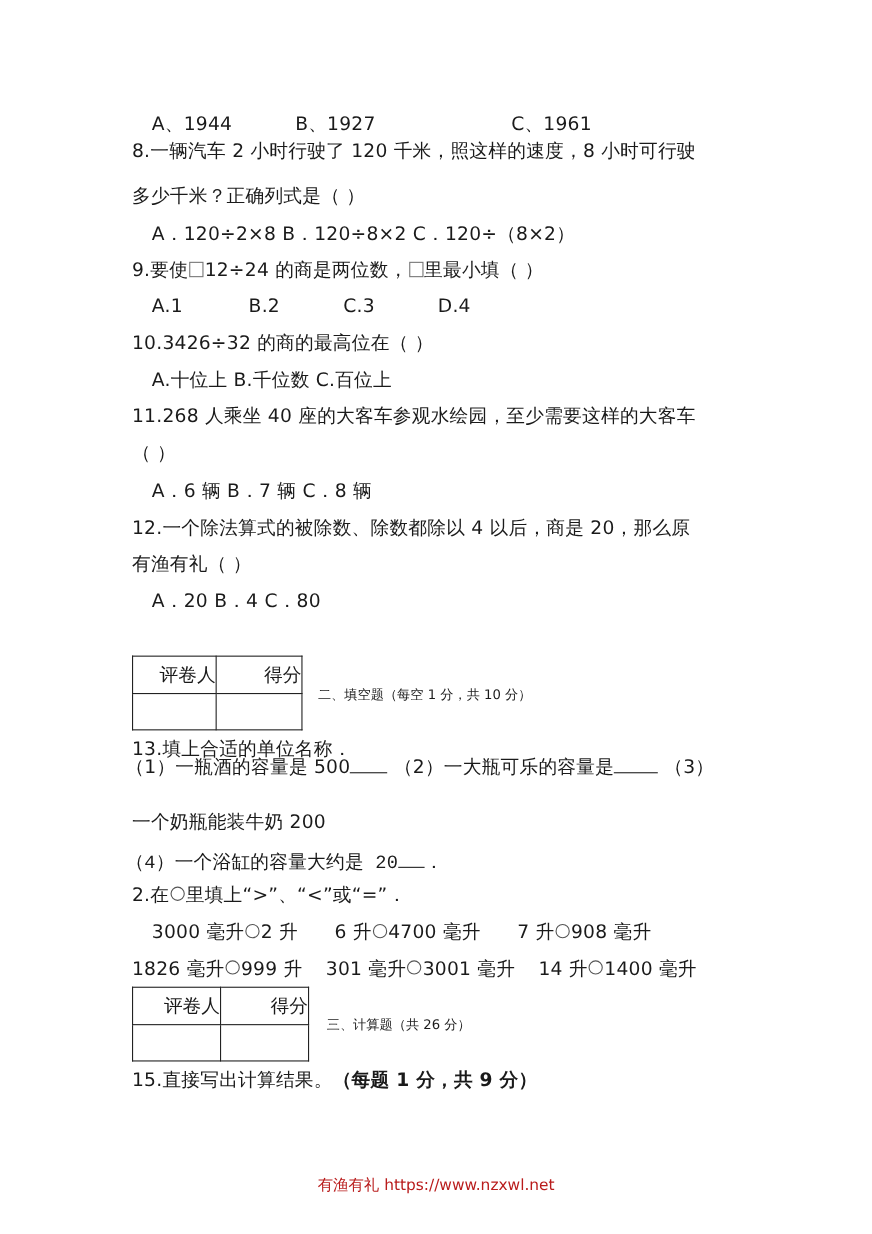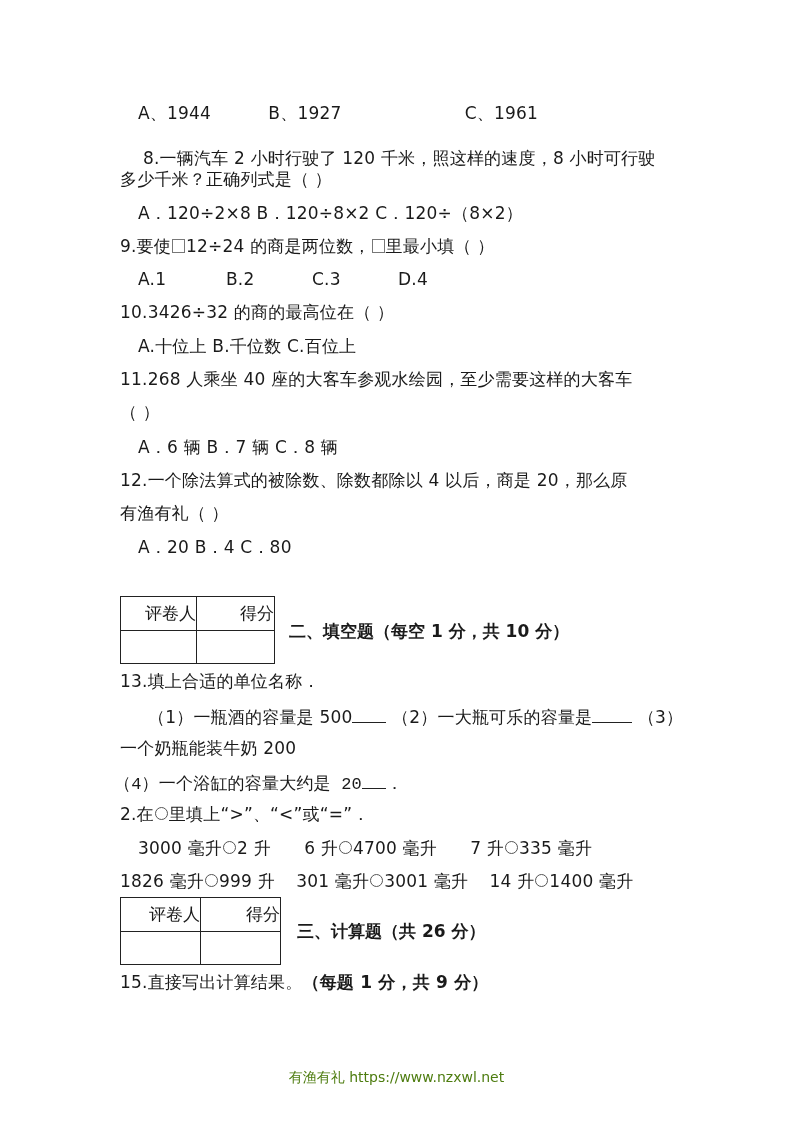--- a/index.html
+++ b/index.html
@@ -4,37 +4,37 @@
 <style>
   html, body { margin: 0; padding: 0; background: #ffffff; }
   body { width: 793px; height: 1122px; position: relative; overflow: hidden;
          font-family: "DejaVu Sans", "Liberation Sans", sans-serif; color: #1a1a1a; }
   .line { position: absolute; left: 120px; font-size: 17px; line-height: 22px; white-space: nowrap; letter-spacing: 0.2px; }
   .ind { left: 138px; }
   .sp { display: inline-block; }
   .blank { display: inline-block; border-bottom: 1px solid #222; height: 18px; vertical-align: baseline; }
   table.score { position: absolute; border-collapse: collapse; font-size: 17px; }
   table.score td { border: 1px solid #222; text-align: right; padding: 0; }
-  .sec-title { position: absolute; font-size: 17px; font-weight: bold; line-height: 22px; white-space: nowrap; }
-  .footer { position: absolute; left: 0; width: 793px; top: 1069px; text-align: center; font-size: 14px; color: #4d7c0f; }
+  .sec-title { position: absolute; font-size: 12px; font-weight: normal; line-height: 22px; white-space: nowrap; }
+  .footer { position: absolute; left: 0; width: 793px; top: 1069px; text-align: center; font-size: 14px; color: #b91c1c; }
   .box { display: inline-block; width: 11px; height: 12px; border: 1px solid #777; vertical-align: -1px; margin: 0 1px; }
   .circ { display: inline-block; width: 11px; height: 11px; border: 1px solid #555; border-radius: 50%; vertical-align: 0px; margin: 0 1px; }
 </style>
 </head>
 <body>
 
 <div class="line ind" style="top:102px;">
   <span>A、1944</span>
   <span class="sp" style="width:46px"></span>
   <span>B、1927</span>
   <span class="sp" style="width:112px"></span>
   <span>C、1961</span>
 </div>
 
-<div class="line" style="top:147px;margin-left:23px;">8.一辆汽车 2 小时行驶了 120 千米，照这样的速度，8 小时可行驶</div>
+<div class="line" style="top:127px;">8.一辆汽车 2 小时行驶了 120 千米，照这样的速度，8 小时可行驶</div>
 <div class="line" style="top:168px;">多少千米？正确列式是（   ）</div>
 <div class="line ind" style="top:202px;">A．120÷2×8   B．120÷8×2   C．120÷（8×2）</div>
 
 <div class="line" style="top:235px;">
   <span>9.要使</span><span class="box"></span><span>12÷24 的商是两位数，</span><span class="box"></span><span>里最小填（        ）</span>
 </div>
 <div class="line ind" style="top:268px;">
   <span class="sp" style="width:88px">A.1</span><span class="sp" style="width:86px">B.2</span><span class="sp" style="width:86px">C.3</span><span>D.4</span>
 </div>
 
@@ -57,39 +57,39 @@
   </tr>
   <tr style="height:33px;">
     <td></td>
     <td></td>
   </tr>
 </tbody>
   </table>
 <div class="sec-title" style="left:289px; top:620px;">二、填空题（每空 1 分，共 10 分）</div>
 
 <div class="line" style="top:670px;">13.填上合适的单位名称．</div>
-<div class="line" style="top:704px; left:114px;margin-left:34px;">
+<div class="line" style="top:684px; left:114px;">
   <span>（1）一瓶酒的容量是 500</span><span class="blank" style="width:34px;"></span>
   <span>（2）一大瓶可乐的容量是</span><span class="blank" style="width:40px;"></span>
   <span>（3）</span>
 </div>
 <div class="line" style="top:737px;">一个奶瓶能装牛奶 200</div>
 <div class="line" style="top:770px; left:114px;font-family:Liberation Mono, monospace;">
   <span>（4）一个浴缸的容量大约是 20</span><span class="blank" style="width:24px;"></span><span>．</span>
 </div>
 
 <div class="line" style="top:803px;">
   <span>2.在</span><span class="circ"></span><span>里填上“&gt;”、“&lt;”或“=”．</span>
 </div>
 <div class="line ind" style="top:837px;">
   <span>3000 毫升</span><span class="circ"></span><span>2 升</span>
   <span class="sp" style="width:22px"></span>
   <span>6 升</span><span class="circ"></span><span>4700 毫升</span>
   <span class="sp" style="width:22px"></span>
-  <span>7 升</span><span class="circ"></span><span>335 毫升</span>
+  <span>7 升</span><span class="circ"></span><span>908 毫升</span>
 </div>
 <div class="line" style="top:870px;">
   <span>1826 毫升</span><span class="circ"></span><span>999 升</span>
   <span class="sp" style="width:10px"></span>
   <span>301 毫升</span><span class="circ"></span><span>3001 毫升</span>
   <span class="sp" style="width:10px"></span>
   <span>14 升</span><span class="circ"></span><span>1400 毫升</span>
 </div>
 
 <table class="score" style="left:120px; top:897px;">

